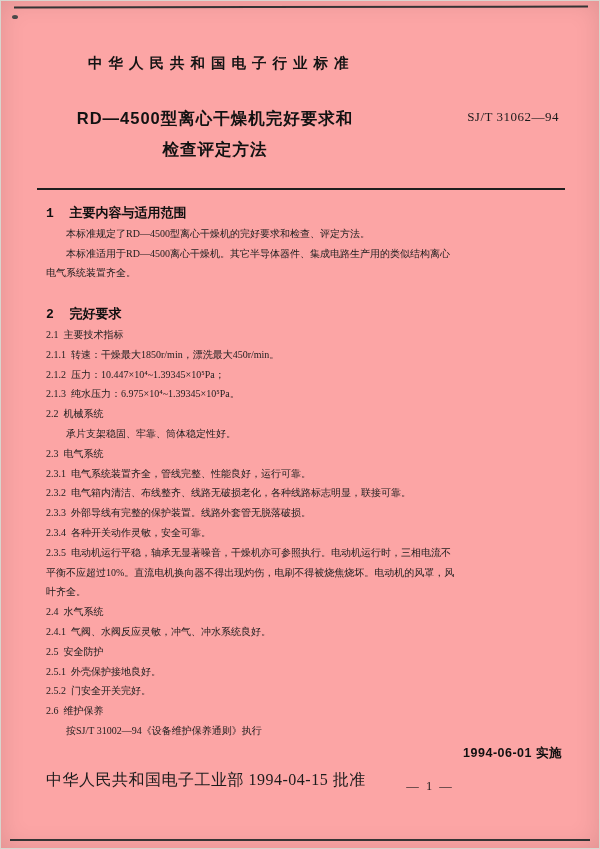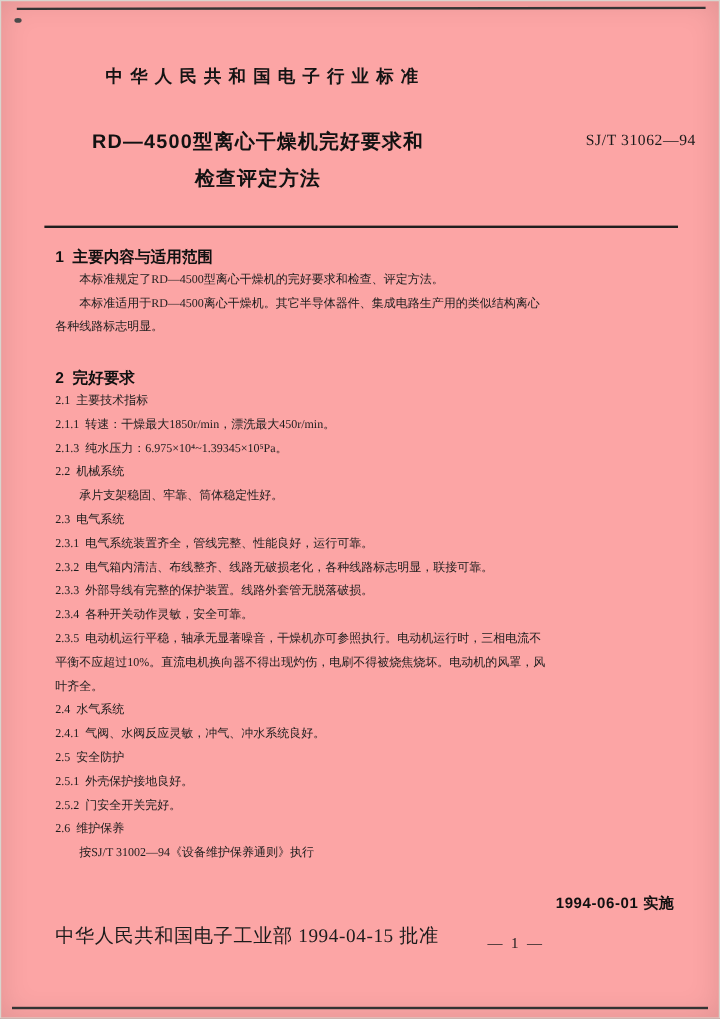--- a/index.html
+++ b/index.html
@@ -28,36 +28,36 @@
     color:#141414;
   }
   .titles {
     position:absolute; top:103px; left:40px; width:350px;
     text-align:center;
     font-family:"Liberation Sans","DejaVu Sans",sans-serif;
     font-weight:700; font-size:16.5px; letter-spacing:1px;
     line-height:31px; color:#121212;
   }
   .stdno {
-    position:absolute; top:109px; right:20px;
+    position:absolute; top:109px; right:41px;
     font-size:13px; letter-spacing:.5px; color:#1a1a1a;
   }
   .rule { position:absolute; top:188px; left:37px; width:528px; height:2px; background:#1f1f1f; }
 
   
   .content { position:absolute; top:204px; left:46px; width:520px; }
   .content p {
     margin:0;
     font-size:10px;
     line-height:19.8px;
     white-space:pre;
     color:#1d1d1d;
   }
   .content p.h {
-    font-family:Liberation Sans, sans-serif;
+    font-family:Liberation Mono, monospace;
     font-weight:700; font-size:13px; color:#101010;
   }
   .content p.ind { text-indent:2em; }
   .content p.gap { margin-top:22px; }
 
   
   .foot-approve { position:absolute; top:770px; left:46px; font-size:16px; letter-spacing:.5px; }
   .foot-impl {
     position:absolute; top:745px; right:38px;
     font-family:"Liberation Sans","DejaVu Sans",sans-serif;
@@ -81,24 +81,25 @@
     <div>RD—4500型离心干燥机完好要求和</div>
     <div>检查评定方法</div>
   </div>
 
   <div class="rule"></div>
 
   <main class="content">
     <p class="h">1  主要内容与适用范围</p>
     <p class="ind">本标准规定了RD—4500型离心干燥机的完好要求和检查、评定方法。</p>
     <p class="ind">本标准适用于RD—4500离心干燥机。其它半导体器件、集成电路生产用的类似结构离心</p>
-    <p>各种线路标志明显。</p>
+    <p>电气系统装置齐全。</p>
     <p class="h gap">2  完好要求</p>
     <p>2.1  主要技术指标</p>
     <p>2.1.1  转速：干燥最大1850r/min，漂洗最大450r/min。</p>
+    <p>2.1.2  压力：10.447×10⁴~1.39345×10⁵Pa；</p>
     <p>2.1.3  纯水压力：6.975×10⁴~1.39345×10⁵Pa。</p>
     <p>2.2  机械系统</p>
     <p class="ind">承片支架稳固、牢靠、筒体稳定性好。</p>
     <p>2.3  电气系统</p>
     <p>2.3.1  电气系统装置齐全，管线完整、性能良好，运行可靠。</p>
     <p>2.3.2  电气箱内清洁、布线整齐、线路无破损老化，各种线路标志明显，联接可靠。</p>
     <p>2.3.3  外部导线有完整的保护装置。线路外套管无脱落破损。</p>
     <p>2.3.4  各种开关动作灵敏，安全可靠。</p>
     <p>2.3.5  电动机运行平稳，轴承无显著噪音，干燥机亦可参照执行。电动机运行时，三相电流不</p>
     <p>平衡不应超过10%。直流电机换向器不得出现灼伤，电刷不得被烧焦烧坏。电动机的风罩，风</p>

